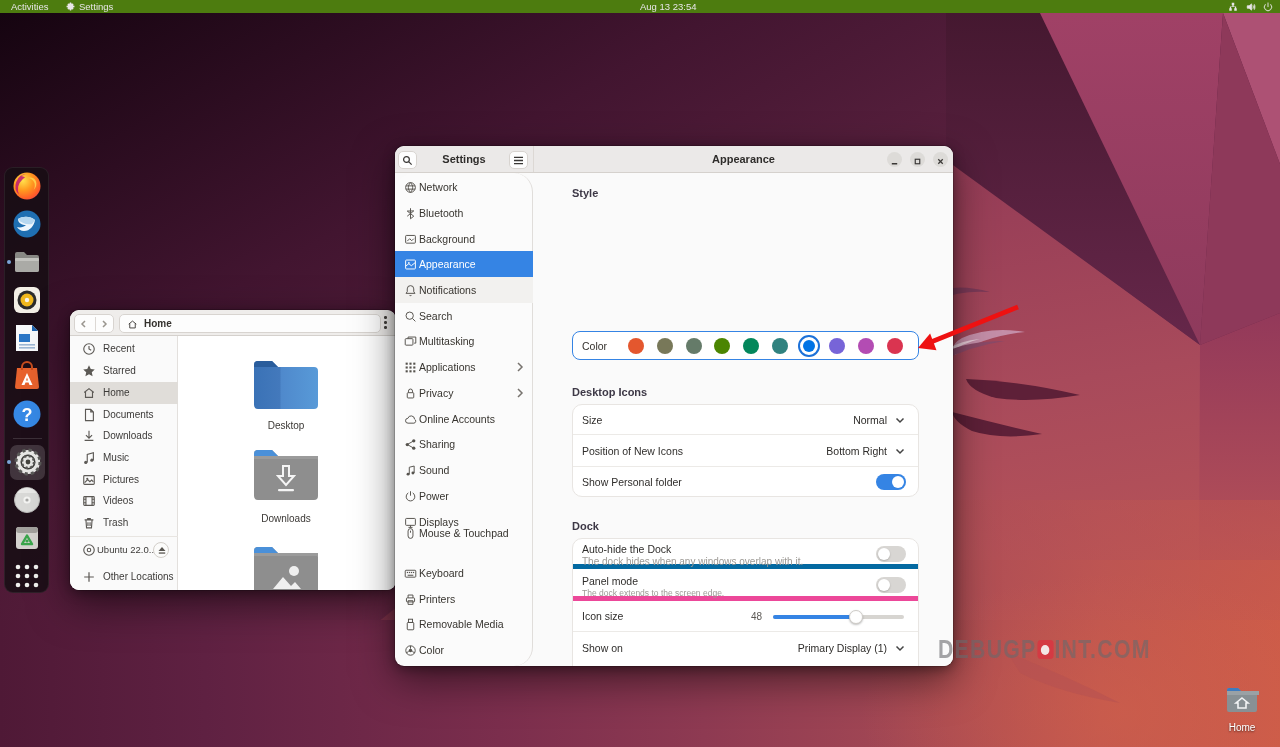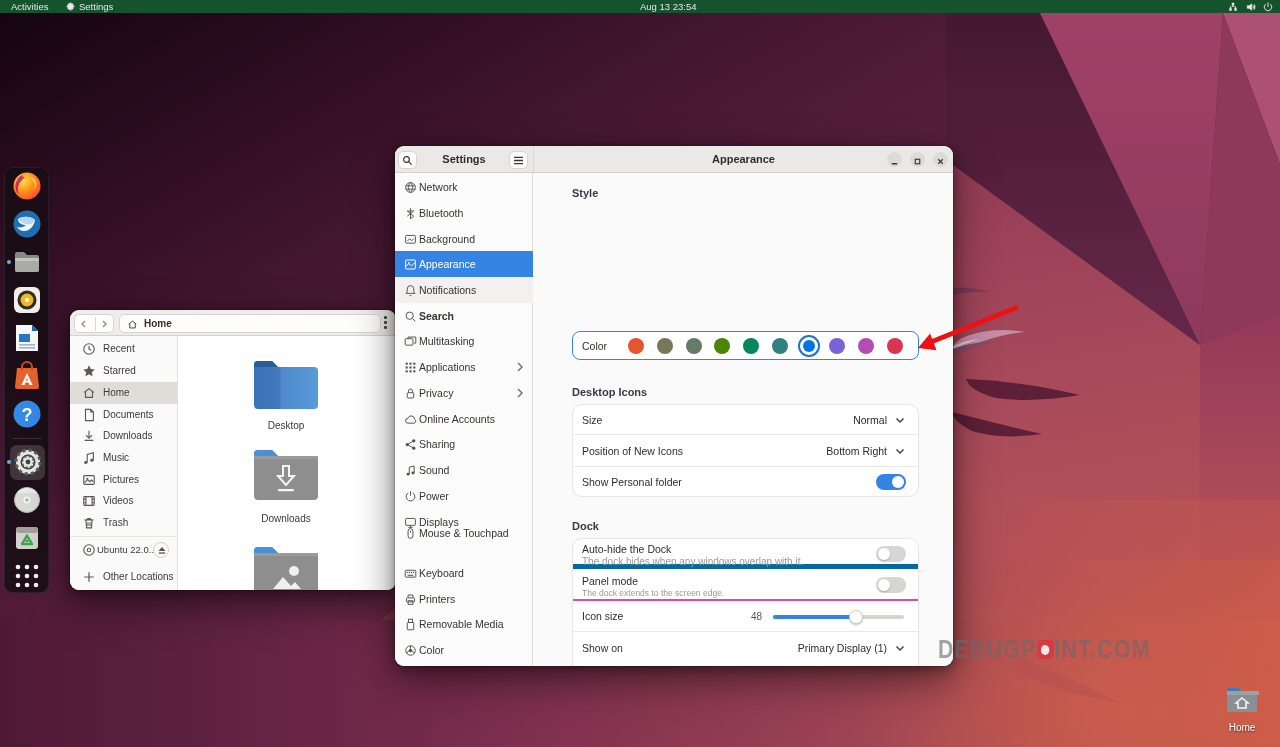--- a/index.html
+++ b/index.html
@@ -1,21 +1,21 @@
 <!DOCTYPE html>
 <html><head>
 <meta charset="utf-8">
 <style>
   * { margin:0; padding:0; box-sizing:border-box; }
   html,body { width:1280px; height:747px; overflow:hidden; font-family:"Liberation Sans",sans-serif; background:#000; }
   #screen { position:relative; width:1280px; height:747px; overflow:hidden; }
   .abs { position:absolute; }
 
   
-  #topbar { position:absolute; left:0; top:0; width:1280px; height:13px; background:#14532d; color:#e8e6e8; font-size:9.5px; z-index:50; }
+  #topbar { position:absolute; left:0; top:0; width:1280px; height:13px; background:#4d7c0f; color:#e8e6e8; font-size:9.5px; z-index:50; }
   #topbar .act { position:absolute; left:11px; top:1px; }
   #topbar .set { position:absolute; left:79px; top:1px; }
   #topbar .clock { position:absolute; left:640px; top:1px; }
 
   
   #dock { position:absolute; left:4px; top:167px; width:45px; height:426px; background:rgba(24,14,21,0.88); border:1px solid rgba(255,255,255,0.07); border-radius:9px; z-index:20; }
   .dicon { position:absolute; left:7px; width:30px; height:30px; }
   .ddot { position:absolute; left:2px; width:4px; height:4px; border-radius:50%; background:#7aa4d8; }
 
   
@@ -25,21 +25,21 @@
   #files { left:70px; top:310px; width:326px; height:280px; background:#fff; z-index:30; overflow:hidden; }
   #files .hdr { position:absolute; left:0; top:0; width:100%; height:26px; background:#efedeb; border-bottom:1px solid #d5d1cd; border-radius:9px 9px 0 0; }
   #files .side { position:absolute; left:0; top:26px; width:108px; bottom:0; background:#fafafa; border-right:1px solid #e3e0dd; }
   .frow { position:absolute; left:0; width:108px; height:22px; font-size:10px; color:#3c3a38; line-height:22px; white-space:nowrap;text-decoration:underline; }
   .frow .fi { position:absolute; left:12px; top:4px; width:14px; height:14px; color:#5f5d5a; }
   .frow .ft { position:absolute; left:33px; }
 
   
   #settings { left:395px; top:146px; width:558px; height:520px; background:#fafafa; z-index:40; overflow:hidden; }
   #settings .hdr { position:absolute; left:0; top:0; width:100%; height:27px; background:#ebe9e8; border-bottom:1px solid #d5d1cd; border-radius:9px 9px 0 0; }
-  #settings .side { position:absolute; left:0; top:27px; width:138px; bottom:0; background:#fbfbfb; border-right:1px solid #e0ddda; }
+  #settings .side { position:absolute; left:0; top:27px; width:138px; bottom:0; background:#fbfbfb; border-right:1px solid #e0ddda;border-radius:19px; }
   .srow { position:absolute; left:0; width:138px; height:26px; font-size:10.5px; color:#37342f; }
   .hbtn { position:absolute; top:4.5px; width:19px; height:18px; background:#fdfdfd; border:1px solid #d8d4d0; border-radius:5px; }
   .wctl { position:absolute; top:6px; width:15px; height:15px; border-radius:50%; background:#dddbd8; color:#3a3836; text-align:center; }
 
   
   .card { position:absolute; background:#fff; border:1px solid #e8e5e2; border-radius:10px; }
   .sechead { position:absolute; font-size:11px; font-weight:bold; color:#3d3846; }
   .rowlabel { font-size:10.5px; color:#302e2c; }
   .rowvalue { font-size:10.5px; color:#2e2c2a; }
 
@@ -458,21 +458,21 @@
           </svg>
           <div style="position:absolute;left:24px;top:0;line-height:26px;color:#fff">Appearance</div>
         </div>
       <div class="srow" style="top:104px;background:#f2f1ef;">
           <svg style="position:absolute;left:8.5px;top:6.5px" width="13" height="13" viewBox="0 0 16 16" fill="none" stroke="#56534e" stroke-width="1.2">
             <path d="M8 2a4 4 0 0 1 4 4v3.5l1.5 2h-11L4 9.5V6a4 4 0 0 1 4-4z"></path>
             <path d="M6.6 13.5a1.6 1.6 0 0 0 2.8 0"></path>
           </svg>
           <div style="position:absolute;left:24px;top:0;line-height:26px;color:#37342f">Notifications</div>
         </div>
-      <div class="srow" style="top:130px;font-weight:bold;">
+      <div class="srow" style="top:130px;">
           <svg style="position:absolute;left:8.5px;top:6.5px" width="13" height="13" viewBox="0 0 16 16" fill="none" stroke="#56534e" stroke-width="1.2">
             <circle cx="7" cy="7" r="4.5"></circle>
             <line x1="10.5" y1="10.5" x2="14" y2="14"></line>
           </svg>
           <div style="position:absolute;left:24px;top:0;line-height:26px;color:#37342f">Search</div>
         </div>
       <div class="srow" style="top:155px;">
           <svg style="position:absolute;left:8.5px;top:6.5px" width="13" height="13" viewBox="0 0 16 16" fill="none" stroke="#56534e" stroke-width="1.2">
             <rect x="1.5" y="4.5" width="9.5" height="8" rx="1"></rect>
             <path d="M5 4.5V2.5h9.5v7.5h-2"></path>
@@ -637,21 +637,21 @@
 
       <div class="sechead" style="left:38px;top:347px">Dock</div>
       <div class="card" style="left:38px;top:365px;width:347px;height:158px">
         <div style="position:absolute;left:0;top:0;width:100%;height:30px;border-bottom:5px solid #0369a1">
           <span class="rowlabel" style="position:absolute;left:9px;top:4px">Auto-hide the Dock</span>
           <span style="position:absolute;left:9px;top:17px;font-size:10px;color:#9c9994">The dock hides when any windows overlap with it.</span>
           <div class="tog off" style="right:12px;top:7px">
               <div class="knob"></div>
             </div>
         </div>
-        <div style="position:absolute;left:0;top:30px;width:100%;height:32px;border-bottom:2px solid #ec4899">
+        <div style="position:absolute;left:0;top:30px;width:100%;height:32px;border-bottom:5px solid #ec4899">
           <span class="rowlabel" style="position:absolute;left:9px;top:6px">Panel mode</span>
           <span style="position:absolute;left:9px;top:19px;font-size:8.5px;color:#9c9994">The dock extends to the screen edge.</span>
           <div class="tog off" style="right:12px;top:8px">
               <div class="knob"></div>
             </div>
         </div>
         <div style="position:absolute;left:0;top:62px;width:100%;height:31px;border-bottom:1px solid #eceae7">
           <span class="rowlabel" style="position:absolute;left:9px;line-height:31px">Icon size</span>
           <span style="position:absolute;left:178px;line-height:31px;font-size:10px;color:#5b5854">48</span>
           <div style="position:absolute;left:200px;top:14px;width:131px;height:3.5px;border-radius:2px;background:#d7d5d1"></div>

